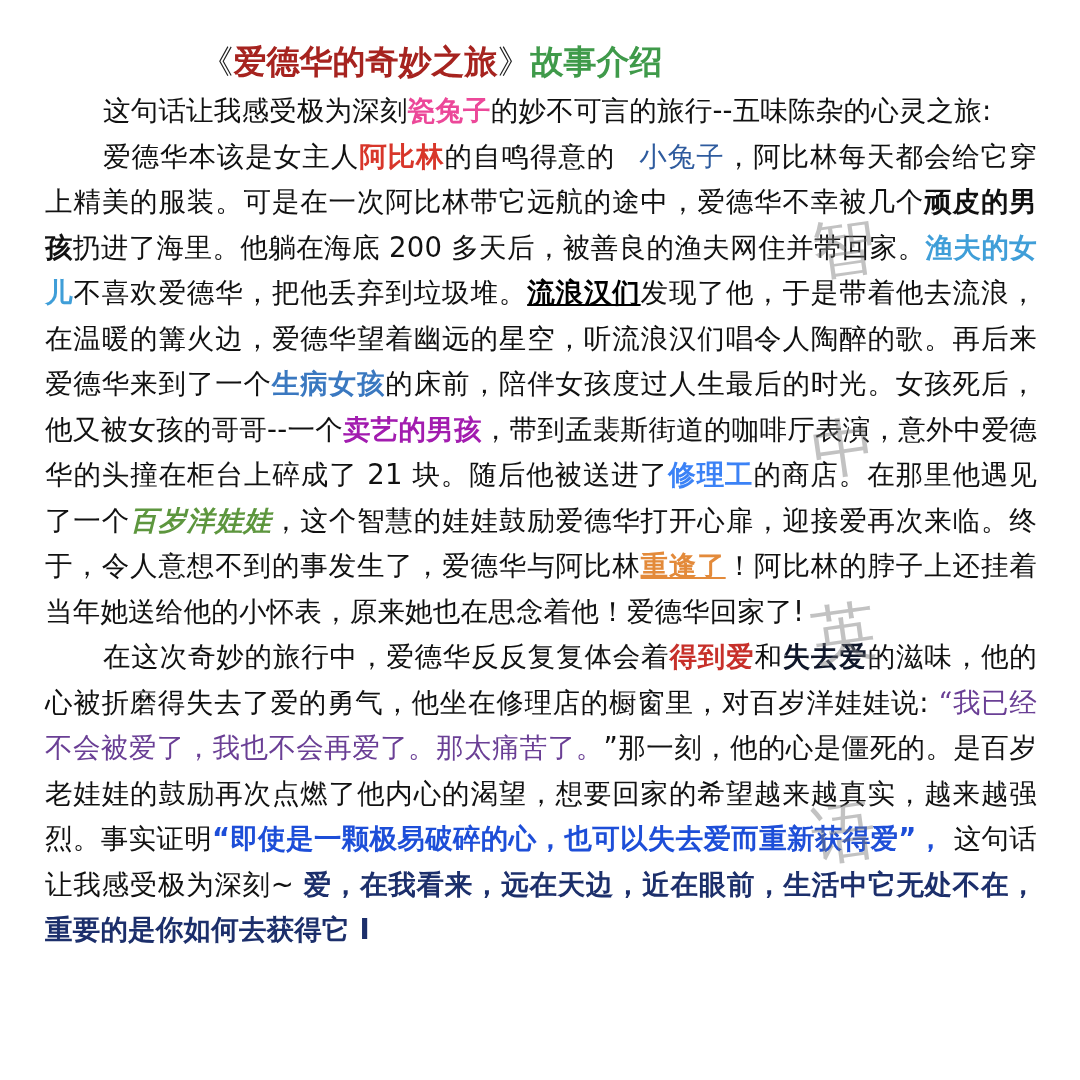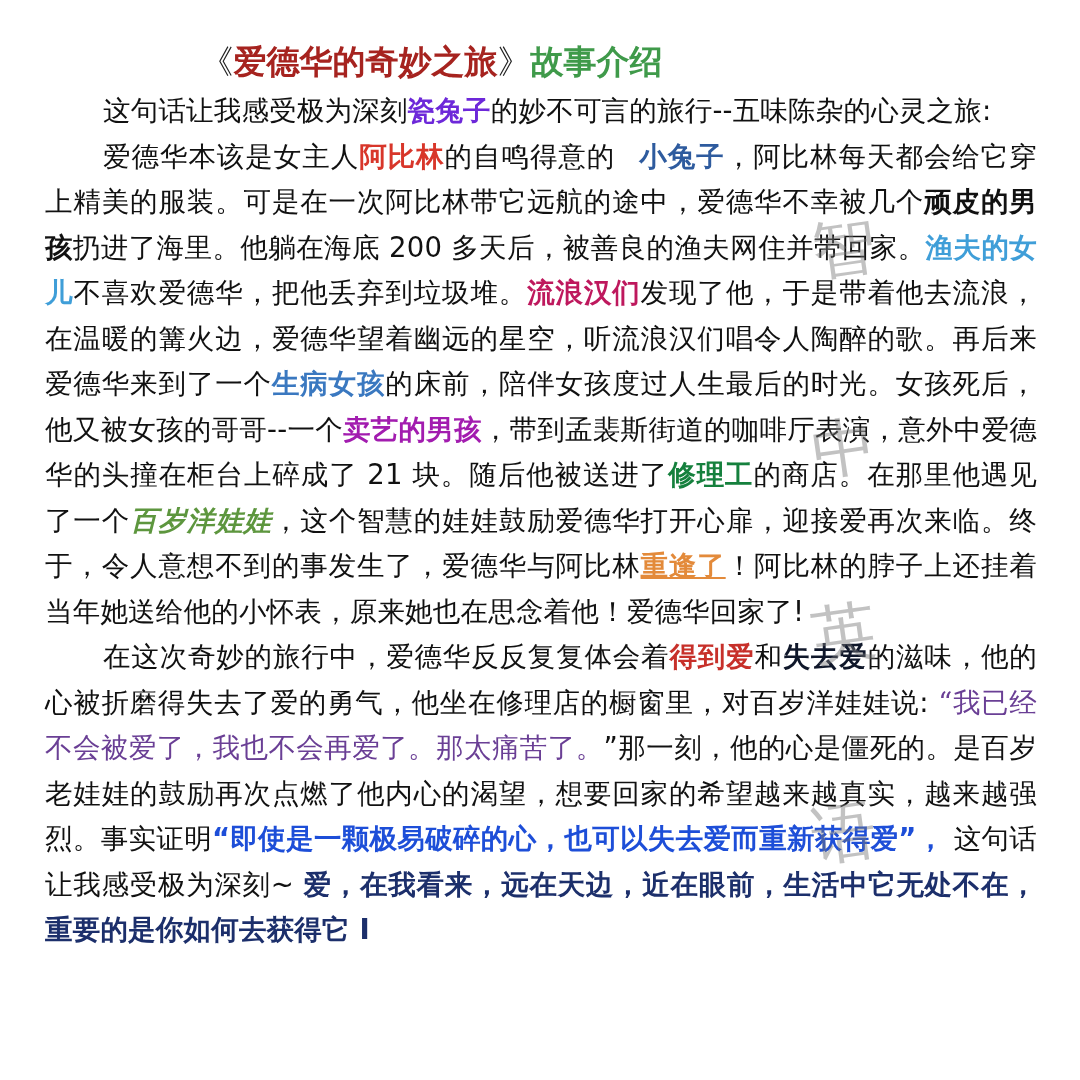--- a/index.html
+++ b/index.html
@@ -13,29 +13,29 @@
     font-size:33px; font-weight:bold; line-height:48px; letter-spacing:0px;
   }
   .title .book { color:#a6231f; }
   .title .bracket { color:#222; font-weight:normal; }
   .title .sub { color:#3f9a4a; }
   .body {
     position:absolute; top:88px; left:45px; width:992px;
     font-size:27.5px; line-height:45.5px; letter-spacing:0.2px;
   }
   .para { margin:0; text-indent:58px; text-align:justify; }
-  .purple { color:#6d28d9; font-weight:bold; }
+  .purple { color:#ec4899; font-weight:bold; }
   .red { color:#d8362a; font-weight:bold; }
-  .navy { color:#2e5b9e; font-weight:bold;margin-left:24px; }
+  .navy { color:#2e5b9e; font-weight:normal;margin-left:24px; }
   .black-b { color:#111; font-weight:bold; }
   .skyblue { color:#3f9ed8; font-weight:bold;margin-top:36px; }
-  .brown { color:#be185d; font-weight:bold; }
+  .brown { color:#000000; font-weight:bold;text-decoration:underline; }
   .blue2 { color:#3a78c0; font-weight:bold; }
   .rose { color:#a21caf; font-weight:bold; }
-  .periw { color:#15803d; font-weight:bold; }
+  .periw { color:#3b82f6; font-weight:bold; }
   .green { color:#5d963e; font-weight:bold;font-style:italic; }
   .orange { color:#e38a3a; font-weight:bold;text-decoration:underline; }
   .crimson { color:#c7302a; font-weight:bold; }
   .blue3 { color:#0f172a; font-weight:bold; }
   .quote { color:#6a3f95; font-family:"DejaVu Serif", "Liberation Serif", serif; }
   .redq { color:#1d4ed8;font-weight:bold; }
   .darknavy { color:#1c2f6b; font-weight:bold; }
   .wm {
     position:absolute; color:rgba(120,120,120,0.45); font-family:"DejaVu Serif", serif;
     font-size:64px; font-weight:normal; transform:rotate(-8deg); pointer-events:none;

